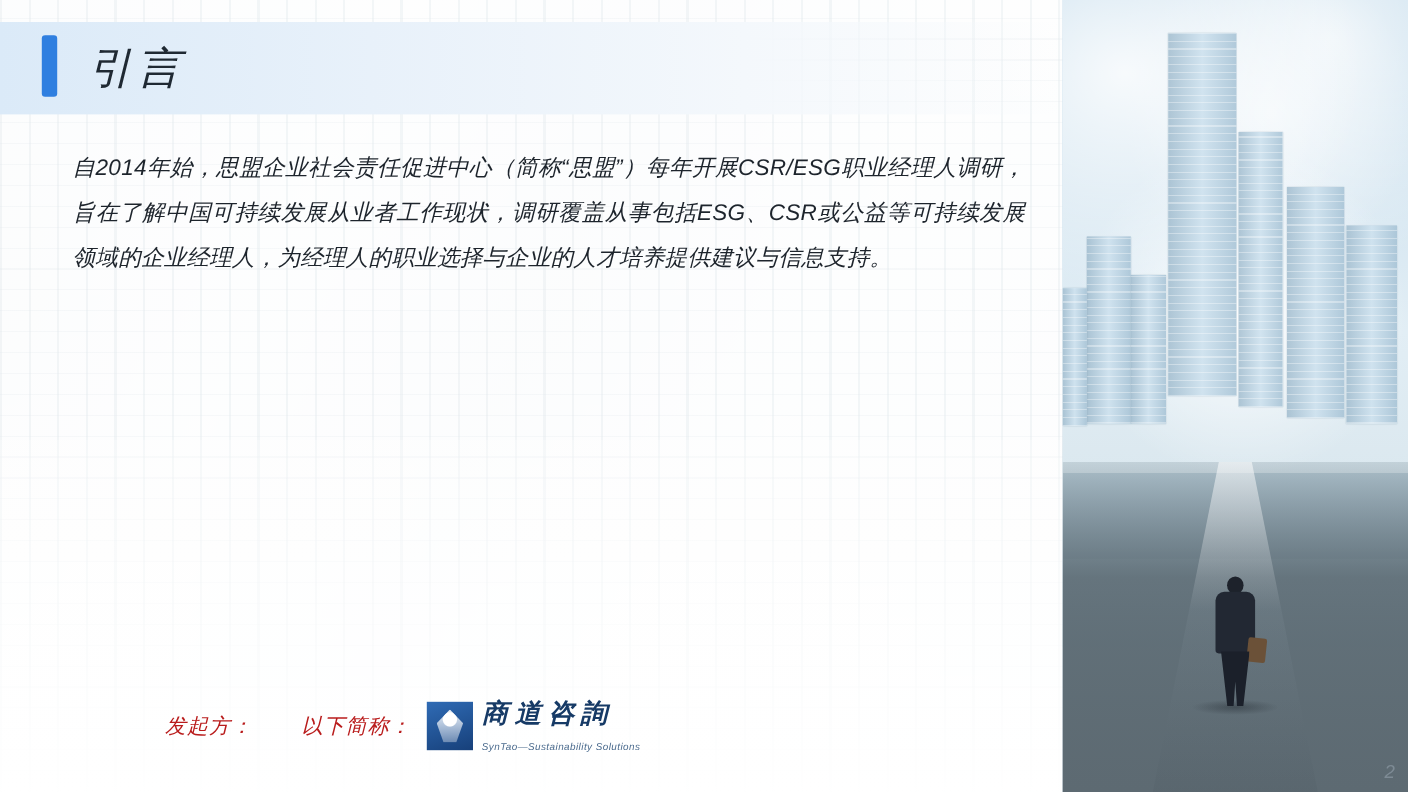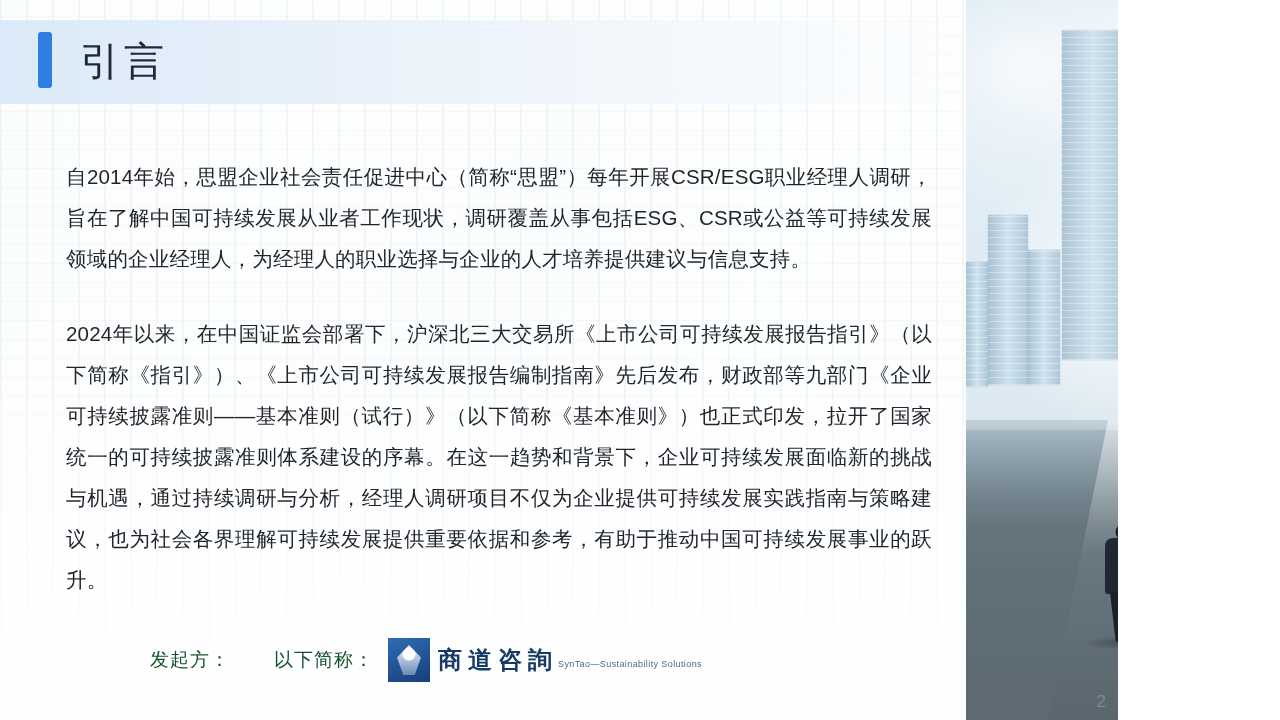--- a/index.html
+++ b/index.html
@@ -9,24 +9,25 @@
     height: 720px;
     overflow: hidden;
   }
   body {
     font-family: "Liberation Sans", "DejaVu Sans", sans-serif;
     background: #ffffff;
   }
 
   .slide {
     position: relative;
-    width: 1118px;
+    width: 1280px;
     height: 720px;
     background: #ffffff;
     overflow: hidden;
+    font-style: italic;
   }
 
   
   .bg-photo {
     position: absolute;
     left: 0; top: 0;
     width: 966px;
     height: 720px;
     background:
       linear-gradient(to bottom, rgba(255,255,255,0.93) 0%, rgba(255,255,255,0.90) 40%, rgba(255,255,255,0.95) 100%),
@@ -173,21 +174,21 @@
     font-weight: 400;
     letter-spacing: 4px;
     color: #1f2933;
     z-index: 4;
   }
 
   
   .body-copy {
     position: absolute;
     left: 66px;
-    top: 156px;
+    top: 132px;
     width: 866px;
     z-index: 3;
   }
   .para {
     font-size: 20.5px;
     line-height: 41px;
     color: #1d242c;
     text-align: justify;
     text-justify: inter-ideograph;
     margin: 0 0 34px 0;
@@ -200,21 +201,21 @@
     left: 150px;
     bottom: 34px;
     width: 760px;
     height: 52px;
     display: flex;
     align-items: center;
     z-index: 3;
   }
   .footer-label {
     font-size: 19px;
-    color: #14532d;
+    color: #b91c1c;
     letter-spacing: 1px;
     white-space: nowrap;
   }
   .logo-ccm {
     margin-left: 16px;
     display: flex;
     align-items: center;
     height: 46px;
   }
   .ccm-mark {
@@ -274,21 +275,21 @@
   .syntao-mark::after {
     content: "";
     position: absolute;
     left: 9px; top: 7px;
     width: 24px; height: 30px;
     background:
       radial-gradient(circle at 50% 30%, #ffffff 0 6px, rgba(255,255,255,0) 7px),
       linear-gradient(to bottom, rgba(255,255,255,0.9), rgba(255,255,255,0.35));
     clip-path: polygon(50% 0, 100% 42%, 74% 100%, 26% 100%, 0 42%);
   }
-  .syntao-text { display: flex; flex-direction: row; }
+  .syntao-text { display: flex; flex-direction: column; }
   .syntao-cn {
     font-size: 24px;
     font-weight: bold;
     color: #163a66;
     letter-spacing: 6px;
     line-height: 26px;
     white-space: nowrap;
   }
   .syntao-en {
     font-size: 9px;
@@ -313,21 +314,20 @@
 <div class="slide">
 
   <div class="bg-photo"></div>
 
   <div class="title-bar"></div>
   <div class="title-accent"></div>
   <div class="title-text">引言</div>
 
   <div class="body-copy">
     <p class="para">自2014年始，思盟企业社会责任促进中心（简称“思盟”）每年开展CSR/ESG职业经理人调研，旨在了解中国可持续发展从业者工作现状，调研覆盖从事包括ESG、CSR或公益等可持续发展领域的企业经理人，为经理人的职业选择与企业的人才培养提供建议与信息支持。</p>
-    <p class="para">2024年以来，在中国证监会部署下，沪深北三大交易所《上市公司可持续发展报告指引》（以下简称《指引》）、《上市公司可持续发展报告编制指南》先后发布，财政部等九部门《企业可持续披露准则——基本准则（试行）》（以下简称《基本准则》）也正式印发，拉开了国家统一的可持续披露准则体系建设的序幕。在这一趋势和背景下，企业可持续发展面临新的挑战与机遇，通过持续调研与分析，经理人调研项目不仅为企业提供可持续发展实践指南与策略建议，也为社会各界理解可持续发展提供重要依据和参考，有助于推动中国可持续发展事业的跃升。</p>
   </div>
 
   <div class="footer">
     <span class="footer-label">发起方：</span>
 
 
     <span class="footer-label footer-label2">以下简称：</span>
 
     <div class="logo-syntao">
       <div class="syntao-mark"></div>

